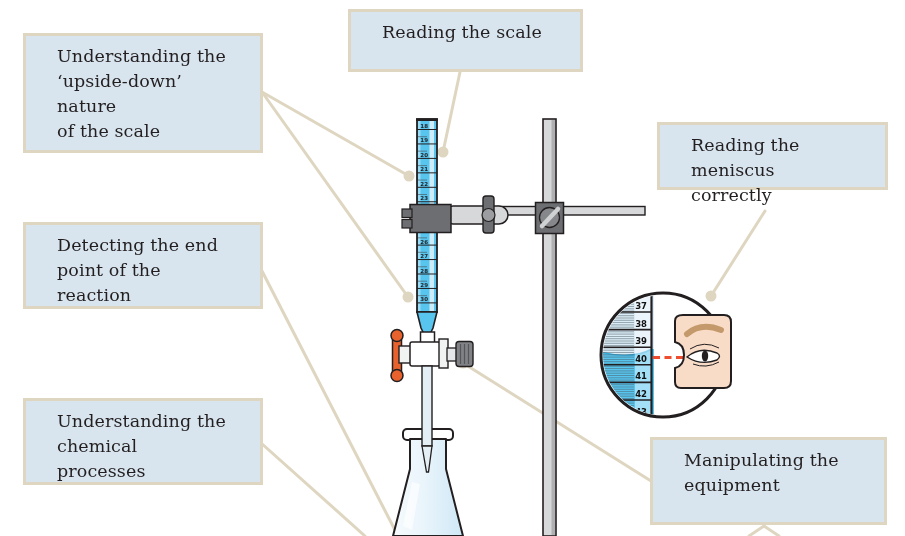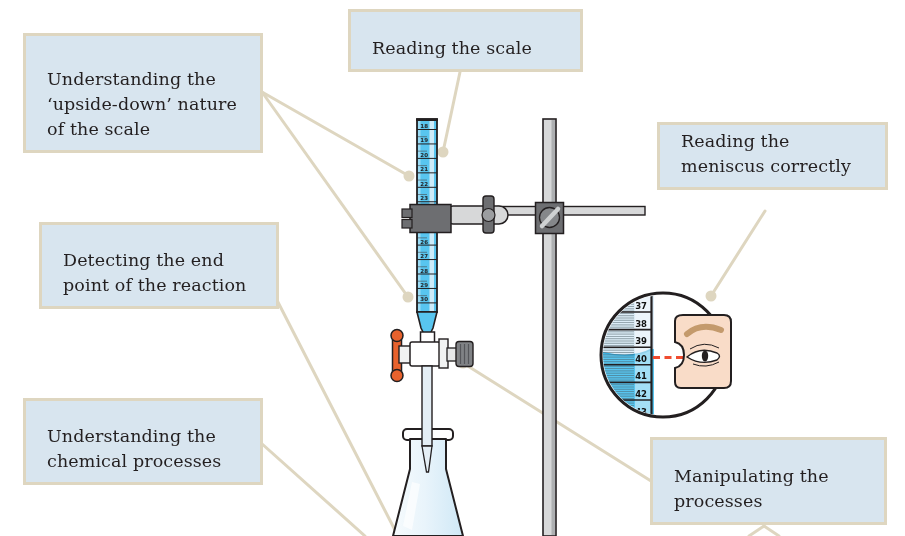--- a/index.html
+++ b/index.html
@@ -1,21 +1,21 @@
 <!DOCTYPE html>
 <html><head>
 <meta charset="utf-8">
 <style>
   html,body{margin:0;padding:0;background:#fff;}
   #canvas{position:relative;width:905px;height:536px;background:#fff;overflow:hidden;
           font-family:"DejaVu Serif","Liberation Serif",serif;}
   #diagram{position:absolute;left:0;top:0;}
   .callout{position:absolute;background:#d8e5ef;border:3px solid #ded6c0;
-           box-sizing:border-box;display:flex;align-items:flex-end;
-           padding:8px 21px;color:#231f20;font-size:17.5px;line-height:1.42;}
+           box-sizing:border-box;display:flex;align-items:flex-start;
+           padding:8px 31px;color:#231f20;font-size:17.5px;line-height:1.42;}
   .callout span{white-space:pre-line;letter-spacing:.1px;}
 </style>
 </head>
 <body>
 
 <div id="canvas">
 <svg id="diagram" width="905" height="536" viewBox="0 0 905 536">
   <defs>
     <linearGradient id="flaskGrad" x1="0" y1="0" x2="1" y2="0">
       <stop offset="0" stop-color="#f6fbfd"></stop>
@@ -237,25 +237,25 @@
 ‘upside-down’ nature
 of the scale</span>
 </div>
 <div class="callout" style="left:348px;top:9px;width:235px;height:63px;">
   <span>Reading the scale</span>
 </div>
 <div class="callout" style="left:657px;top:122px;width:231px;height:68px;">
   <span>Reading the
 meniscus correctly</span>
 </div>
-<div class="callout" style="left:23px;top:222px;width:240px;height:87px;margin-left:16px;">
+<div class="callout" style="left:23px;top:222px;width:240px;height:87px;">
   <span>Detecting the end
 point of the reaction</span>
 </div>
 <div class="callout" style="left:23px;top:398px;width:240px;height:87px;">
   <span>Understanding the
 chemical processes</span>
 </div>
 <div class="callout" style="left:650px;top:437px;width:237px;height:88px;">
   <span>Manipulating the
-processes</span>
+equipment</span>
 </div>
 </div>
 
 </body></html>

